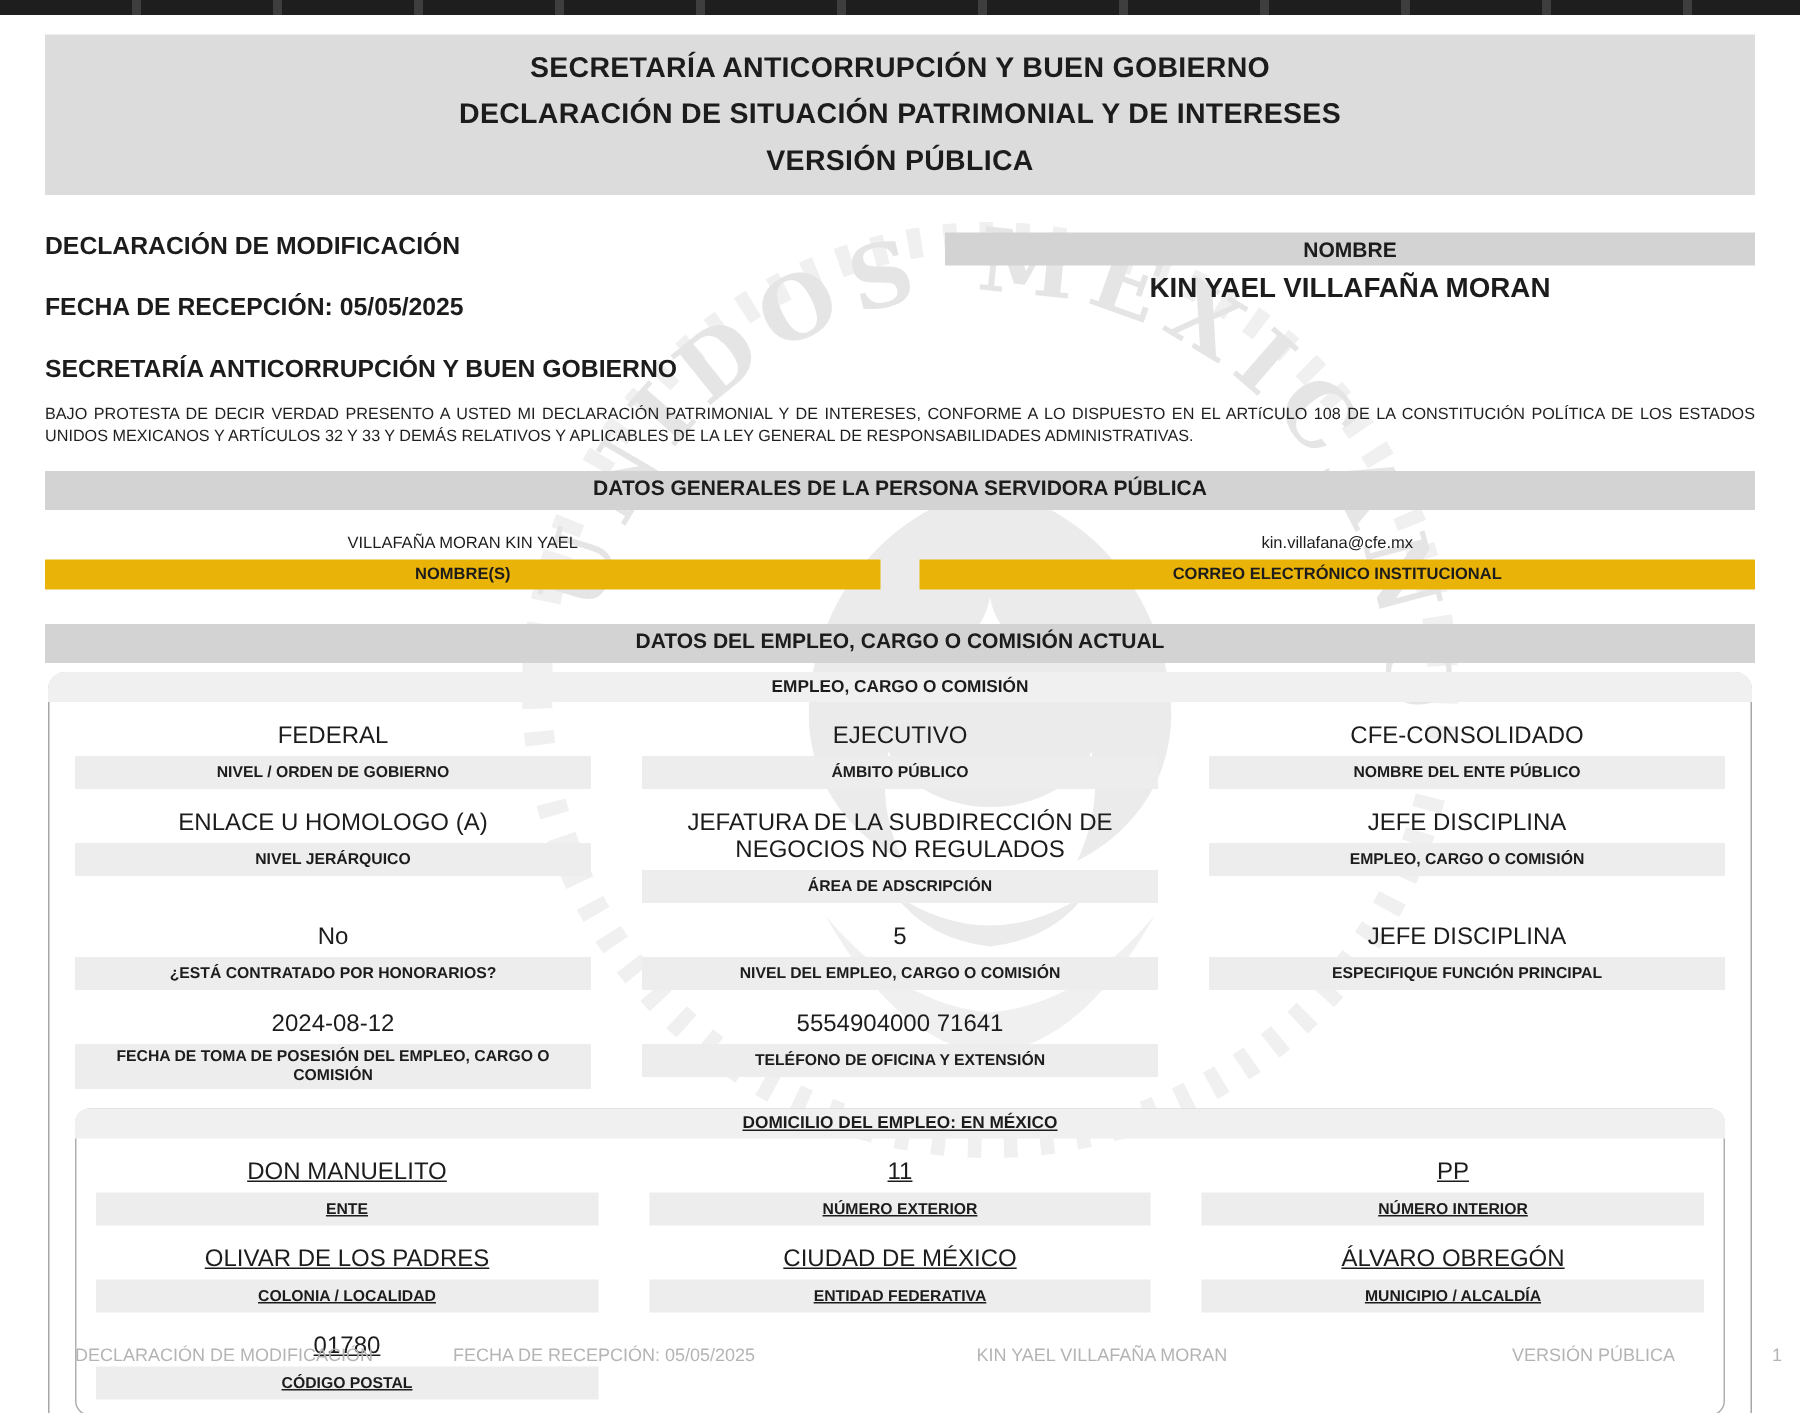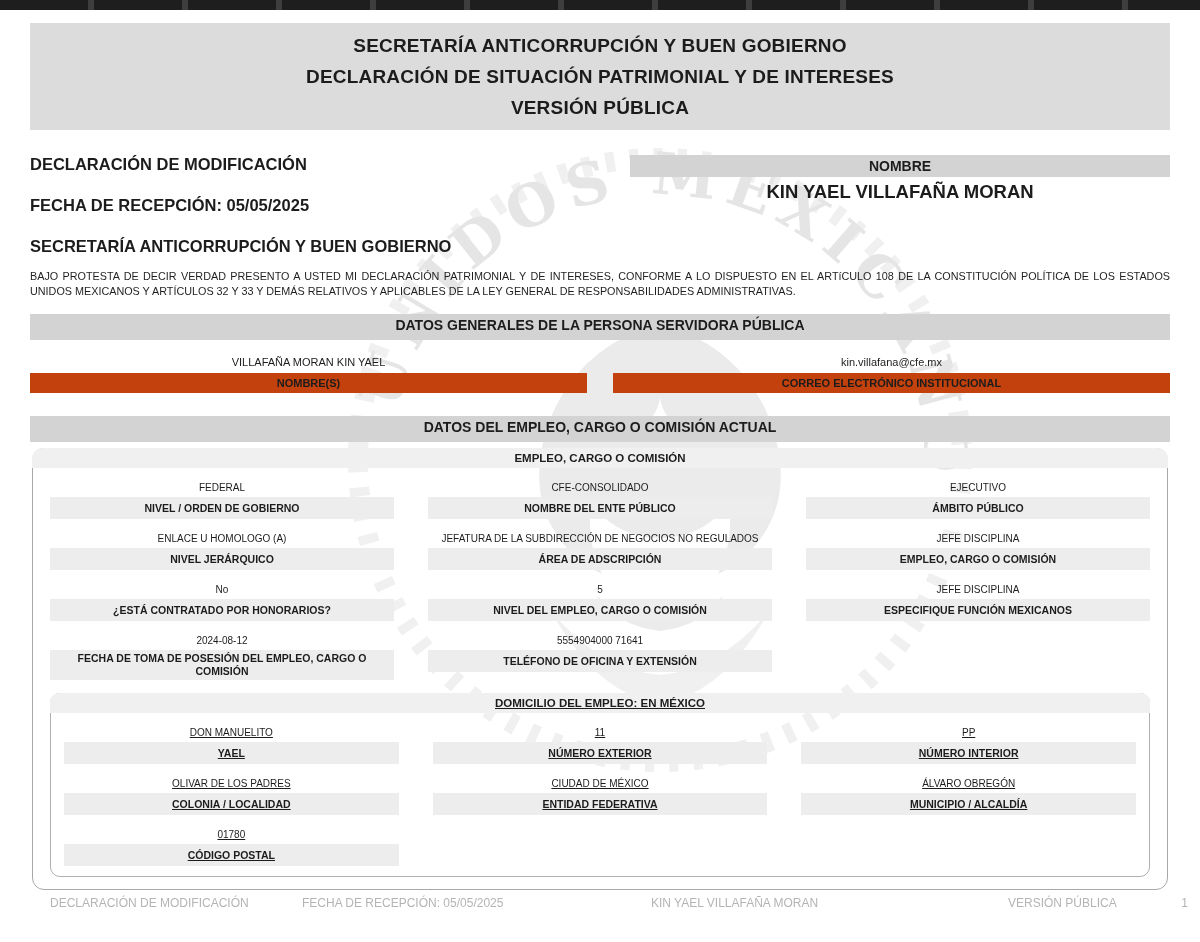--- a/index.html
+++ b/index.html
@@ -18,27 +18,27 @@
   .name-block{width:540px;}
   .bar-mid{background:#d3d3d3;height:22px;line-height:22px;text-align:center;font-weight:bold;font-size:14px;}
   .name-val{text-align:center;font-size:18.5px;font-weight:bold;margin-top:4px;}
   .agency{margin-top:22px;font-size:16.5px;font-weight:bold;}
   .oath{margin:13px 0 0;font-size:10.8px;line-height:15px;text-align:justify;color:#1f1f1f;}
   .section-bar{margin-top:15px;background:#d3d3d3;height:26px;line-height:22px;text-align:center;
                font-weight:bold;font-size:14px;}
   .section-bar.second{margin-top:23px;}
   .two-col{display:grid;grid-template-columns:1fr 1fr;gap:0 26px;margin-top:13px;}
   .f-val{text-align:center;font-size:11px;margin:3px 0 5px;}
-  .f-lbl{background:#c2410c;height:20px;line-height:20px;text-align:center;font-weight:bold;font-size:11px;}
+  .f-lbl{background:#eab308;height:20px;line-height:20px;text-align:center;font-weight:bold;font-size:11px;}
   .emp-box{margin:6px 2px 0;border:1.5px solid #a8a8a8;border-radius:12px;padding:0 13px 12px;background:transparent;}
   .sub-bar{margin:-1px -14px 0;height:20px;line-height:20px;background:#f0f0f0;text-align:center;
            font-weight:bold;font-size:11.5px;border-radius:11px 11px 0 0;}
   .grid3{display:grid;grid-template-columns:1fr 1fr 1fr;gap:0 26px;margin-top:9px;}
   .cell{text-align:center;}
-  .cell .val{font-size:10px;margin:5px 0 4px;}
+  .cell .val{font-size:16px;margin:5px 0 4px;}
   .cell .lbl{background:#ededed;min-height:18px;display:flex;align-items:center;justify-content:center;
              font-weight:bold;font-size:10.5px;padding:2px 8px;margin:0 4px;line-height:13px;}
   .dom-box{margin:13px 4px 0;border:1.5px solid #b0b0b0;border-radius:10px;padding:0 9px 10px;text-decoration:underline;}
   .dom-box .sub-bar{margin:-1px -10px 0;border-radius:9px 9px 0 0;}
   .footer{position:absolute;top:896px;left:0;width:1200px;height:20px;z-index:1;
           color:#b4b4b4;font-size:12px;}
   .footer span{position:absolute;white-space:nowrap;}
   .ft0{left:50px;}  .ft1{left:302px;}  .ft2{left:651px;}  .ft3{left:1008px;}
   .ftp{right:12px;}
 </style>
@@ -105,27 +105,27 @@
 
     <div class="emp-box">
       <div class="sub-bar">EMPLEO, CARGO O COMISIÓN</div>
 
       <div class="grid3">
         <div class="cell">
           <div class="val">FEDERAL</div>
           <div class="lbl">NIVEL / ORDEN DE GOBIERNO</div>
         </div>
         <div class="cell">
+          <div class="val">EJECUTIVO</div>
+          <div class="lbl">ÁMBITO PÚBLICO</div>
+        </div>
+        <div class="cell">
           <div class="val">CFE-CONSOLIDADO</div>
           <div class="lbl">NOMBRE DEL ENTE PÚBLICO</div>
         </div>
-        <div class="cell">
-          <div class="val">EJECUTIVO</div>
-          <div class="lbl">ÁMBITO PÚBLICO</div>
-        </div>
       </div>
 
       <div class="grid3">
         <div class="cell">
           <div class="val">ENLACE U HOMOLOGO (A)</div>
           <div class="lbl">NIVEL JERÁRQUICO</div>
         </div>
         <div class="cell">
           <div class="val">JEFATURA DE LA SUBDIRECCIÓN DE NEGOCIOS NO REGULADOS</div>
           <div class="lbl">ÁREA DE ADSCRIPCIÓN</div>
@@ -140,21 +140,21 @@
         <div class="cell">
           <div class="val">No</div>
           <div class="lbl">¿ESTÁ CONTRATADO POR HONORARIOS?</div>
         </div>
         <div class="cell">
           <div class="val">5</div>
           <div class="lbl">NIVEL DEL EMPLEO, CARGO O COMISIÓN</div>
         </div>
         <div class="cell">
           <div class="val">JEFE DISCIPLINA</div>
-          <div class="lbl">ESPECIFIQUE FUNCIÓN MEXICANOS</div>
+          <div class="lbl">ESPECIFIQUE FUNCIÓN PRINCIPAL</div>
         </div>
       </div>
 
       <div class="grid3">
         <div class="cell">
           <div class="val">2024-08-12</div>
           <div class="lbl">FECHA DE TOMA DE POSESIÓN DEL EMPLEO, CARGO O COMISIÓN</div>
         </div>
         <div class="cell">
           <div class="val">5554904000 71641</div>
@@ -162,21 +162,21 @@
         </div>
         <div class="cell"></div>
       </div>
 
       <div class="dom-box">
         <div class="sub-bar">DOMICILIO DEL EMPLEO: EN MÉXICO</div>
 
         <div class="grid3">
           <div class="cell">
             <div class="val">DON MANUELITO</div>
-            <div class="lbl">YAEL</div>
+            <div class="lbl">ENTE</div>
           </div>
           <div class="cell">
             <div class="val">11</div>
             <div class="lbl">NÚMERO EXTERIOR</div>
           </div>
           <div class="cell">
             <div class="val">PP</div>
             <div class="lbl">NÚMERO INTERIOR</div>
           </div>
         </div>

